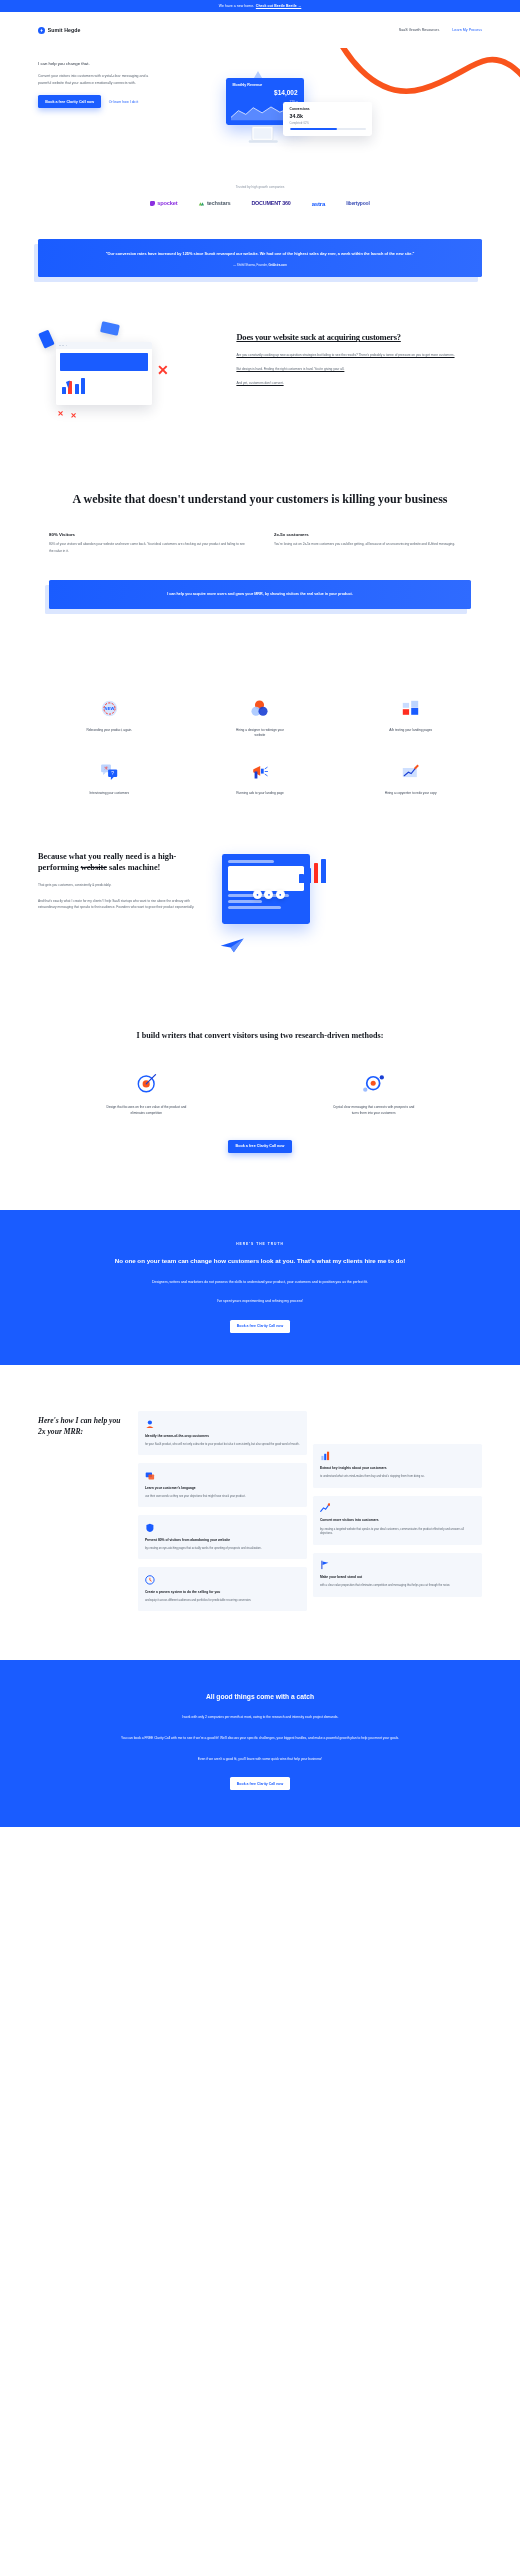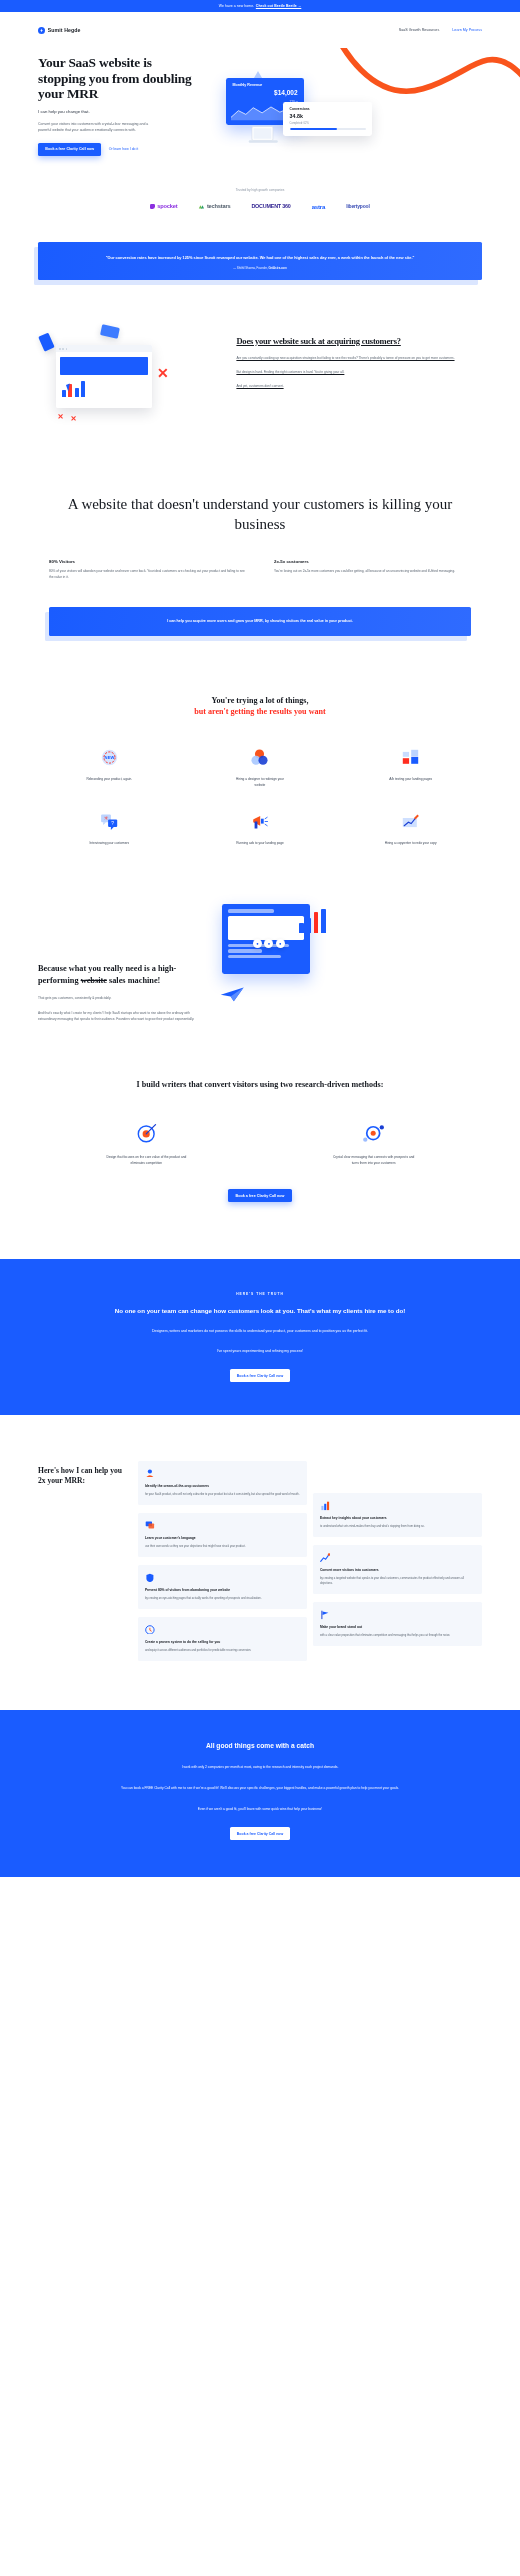--- a/index.html
+++ b/index.html
@@ -105,40 +105,40 @@
   .browser-body{padding:4.1px;}
   .blue-block{background:#1a5cff;height:18px;border-radius:0.8px;}
   .bars{display:flex;align-items:flex-end;gap:2.4px;height:18px;margin-top:4.9px;margin-left:1.6px;}
   .bars i{width:4.1px;border-radius:0.8px 0.8px 0 0;display:block;}
   .cursor{position:absolute;left:29px;top:60px;width:0;height:0;border-left:4.1px solid #1a5cff;border-bottom:7.3px solid transparent;transform:rotate(-20deg);}
   .x-mark{position:absolute;font-size:14px;color:#ff3b2e;font-weight:bold;line-height:1;}
   .chip{position:absolute;border-radius:1.6px;box-shadow:0 2.4px 6.5px rgba(20,30,60,.16);}
 
   
   .killing{padding:49px 49px 0;text-align:center;}
-  .killing h2{font-size:15px;line-height:1.32;font-weight:normal;}
+  .killing h2{font-size:12px;line-height:1.32;font-weight:bold;}
   .stats{display:flex;gap:28px;margin-top:24.4px;text-align:left;}
   .stat{flex:1;}
   .stat-h{font-size:4.4px;font-weight:bold;}
   .stat-p{font-size:3.2px;line-height:1.95;color:#5c6672;margin-top:4.1px;}
   .cta-band-wrap{margin-top:26px;position:relative;}
   .cta-band-shadow{position:absolute;left:-4.1px;top:4.9px;width:100%;height:100%;background:#dbe6ff;border-radius:1.6px;}
   .cta-band{position:relative;background:linear-gradient(100deg,#1a5cff,#2f6bff);border-radius:1.6px;padding:11.4px 29px;color:#fff;font-size:3.7px;line-height:1.8;font-weight:bold;}
 
   
   .trying{padding:59px 38px 0;text-align:center;}
   .trying h2{font-size:8.1px;line-height:1.4;font-weight:bold;}
   .trying h2 .red{color:#ff2d20;}
   .tiles{display:grid;grid-template-columns:repeat(3,1fr);gap:21px 8.1px;margin-top:28px;}
   .tile{display:flex;flex-direction:column;align-items:center;gap:7.3px;}
   .tile-ico{width:24.4px;height:24.4px;display:flex;align-items:center;justify-content:center;}
   .tile-label{font-size:3.2px;line-height:1.7;color:#3d4757;max-width:59px;}
 
   
-  .machine{display:flex;gap:13px;padding:54px 38px 0;align-items:flex-end;}
+  .machine{display:flex;gap:13px;padding:54px 38px 0;align-items:flex-start;}
   .machine-left{width:163px;}
   .machine-left h2{font-size:8.3px;line-height:1.36;font-weight:bold;}
   .machine-left h2 s{text-decoration:line-through;text-decoration-thickness:1.3px;}
   .machine-p{font-size:3.2px;line-height:1.95;color:#5c6672;margin-top:9px;}
   .machine-art{flex:1;height:122px;position:relative;}
   .m-card{position:absolute;left:8.1px;top:3.3px;width:88px;height:70px;background:#1a5cff;border-radius:2.4px;padding:5.7px;box-shadow:0 6.5px 14.6px rgba(26,92,255,.28);}
   .m-row{height:3.3px;background:rgba(255,255,255,.55);border-radius:1.6px;margin-bottom:2.4px;}
   .m-white{background:#fff;border-radius:1.6px;height:24.4px;margin:3.3px 0;}
   .m-bars{position:absolute;right:-4.9px;top:4.9px;display:flex;align-items:flex-end;gap:2.4px;height:24.4px;}
   .m-bars i{width:4.9px;border-radius:0.8px 0.8px 0 0;display:block;}
@@ -156,21 +156,21 @@
 
   
   .truth{background:#1a5cff;color:#fff;text-align:center;padding:32.5px 57px;margin-top:57px;}
   .truth-eyebrow{font-size:3.3px;font-weight:bold;letter-spacing:1px;opacity:.95;}
   .truth h2{font-size:6.2px;line-height:1.55;font-weight:bold;margin-top:9.8px;}
   .truth-p{font-size:3.5px;line-height:1.9;margin-top:13px;}
   .btn-white{background:#fff;color:#1a5cff;border:none;border-radius:1.6px;padding:4.5px 7.3px;font-size:3.5px;font-weight:bold;cursor:pointer;margin-top:14.6px;font-family:"Liberation Sans",sans-serif;}
 
   
   .how{display:flex;gap:11.4px;padding:46px 38px 0;align-items:flex-start;}
-  .how-left{width:89px;padding-top:4.9px;}
+  .how-left{width:89px;padding-top:4.9px;font-style:italic;}
   .how-left h2{font-size:7.6px;line-height:1.4;font-weight:bold;}
   .how-cols{flex:1;display:flex;gap:6.5px;}
   .how-col{flex:1;display:flex;flex-direction:column;gap:8.1px;}
   .how-col.right{padding-top:32.5px;}
   .card{background:#f4f7fc;border-radius:1.6px;padding:7.3px 6.5px;}
   .card-ico{width:10.6px;height:10.6px;margin-bottom:4.9px;display:flex;align-items:center;justify-content:center;}
   .card-h{font-size:3.3px;font-weight:bold;line-height:1.5;}
   .card-p{font-size:2.7px;line-height:1.8;color:#5c6672;margin-top:4.1px;}
 
   
@@ -200,21 +200,20 @@
     <a class="nav-link accent" href="#">Learn My Process</a>
   </div>
 </div>
 
 <div class="hero">
   <svg class="swoosh" viewBox="0 0 330 190">
     <path d="M20 -30 C45 60, 95 112, 150 96 C205 80, 225 42, 262 70 C300 100, 312 160, 300 215" stroke="#f9541c" stroke-width="7" fill="none" stroke-linecap="round"></path>
   </svg>
   <div class="hero-grid">
     <div class="hero-left">
-      <h1 class="hero-title serif">Your SaaS website is stopping you from doubling your MRR</h1>
       <div class="hero-sub">I can help you change that.</div>
       <div class="hero-body">Convert your visitors into customers with crystal-clear messaging and a powerful website that your audience emotionally connects with.</div>
       <div class="hero-cta">
         <button class="btn-primary">Book a free Clarity Call now</button>
         <a class="btn-link" href="#">Or learn how I do it</a>
       </div>
     </div>
     <div class="hero-right">
       <div class="tri"></div>
       <div class="rev-card">
@@ -323,24 +322,20 @@
       <div class="stat-p">You're losing out on 2x-5x more customers you could be getting, all because of an unconvincing website and ill-fitted messaging.</div>
     </div>
   </div>
   <div class="cta-band-wrap">
     <div class="cta-band-shadow"></div>
     <div class="cta-band">I can help you acquire more users and grow your MRR, by showing visitors the real value in your product.</div>
   </div>
 </div>
 
 <div class="trying">
-  <h2 class="serif">
-    <span>You're trying a lot of things,</span><br>
-    <span class="red">but aren't getting the results you want</span>
-  </h2>
   <div class="tiles">
 
     <div class="tile">
       <div class="tile-ico">
         <svg viewBox="0 0 30 30" width="21" height="21">
           <circle cx="15" cy="15" r="11" fill="#d7e5ff"></circle>
           <circle cx="15" cy="15" r="8" fill="none" stroke="#ff2d20" stroke-width="1.4" stroke-dasharray="3 2"></circle>
           <text x="15" y="17.5" font-size="6" font-weight="bold" fill="#1a5cff" text-anchor="middle" font-family="Liberation Sans">NEW</text>
         </svg>
       </div>

